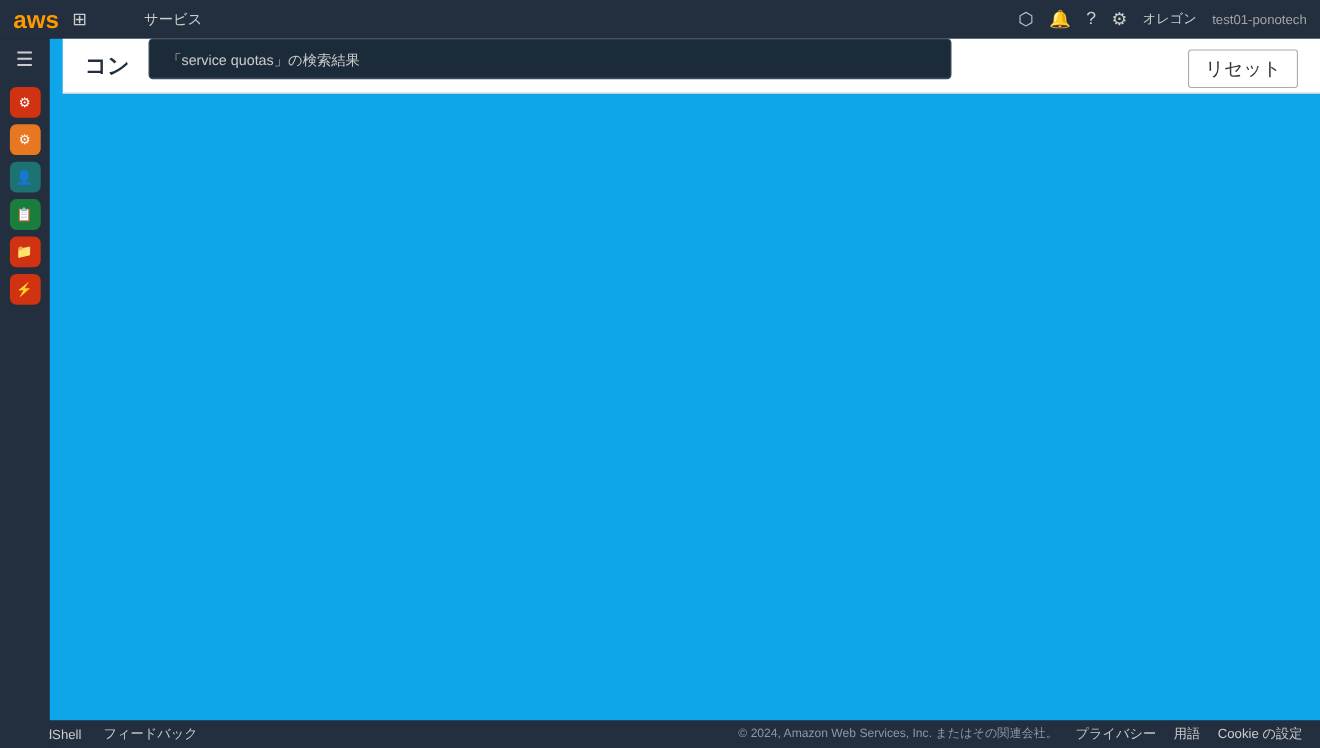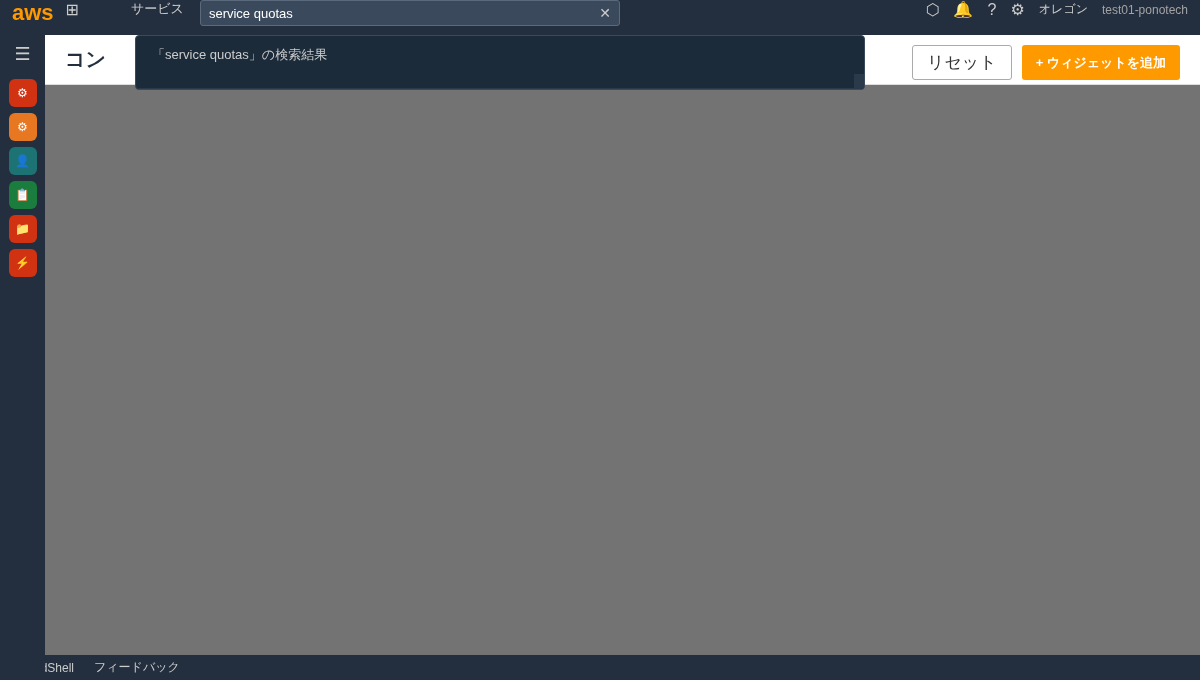--- a/index.html
+++ b/index.html
@@ -1,20 +1,20 @@
 <!DOCTYPE html>
 <html><head>
   <meta charset="utf-8">
   <style>
     * { margin: 0; padding: 0; box-sizing: border-box; }
     body { width: 1200px; height: 680px; overflow: hidden; font-family: "Amazon Ember", "Helvetica Neue", Arial, sans-serif; background: #1a2332; }
 
     
     .top-nav {
-      display: flex; align-items: flex-start; height: 35px;
+      display: flex; align-items: center; height: 35px;
       background: #232f3e; padding: 0 12px; gap: 8px;
       position: relative; z-index: 200;
     }
     .aws-logo {
       color: #ff9900; font-size: 22px; font-weight: bold; margin-right: 4px;
     }
     .grid-icon { color: #ccc; font-size: 16px; cursor: pointer; margin-right: 2px; }
     .nav-service-label { color: #ccc; font-size: 13px; margin-right: 8px; margin-left: 42px; }
 
     .search-bar {
@@ -52,21 +52,21 @@
     }
 
     
     .dropdown-overlay {
       position: absolute; top: 35px; left: 135px; width: 730px;
       background: #1c2b3a; border: 1px solid #3a4a5c; border-radius: 4px;
       z-index: 100; max-height: 650px; overflow: hidden;
     }
 
     .dropdown-header {
-      padding: 10px 16px 24px 16px; color: #ccc; font-size: 13px;
+      padding: 10px 16px 6px 16px; color: #ccc; font-size: 13px;
       border-bottom: 1px solid #2a3a4a;
     }
 
     
     .dropdown-scroll {
       position: absolute; right: 0; top: 38px; width: 10px; bottom: 0;
       background: #2a3a4a;
     }
 
     
@@ -86,59 +86,55 @@
       margin: 2px 0; cursor: pointer;
     }
     .icon-red { background: #d13212; }
     .icon-orange { background: #e87722; }
     .icon-teal { background: #1d7374; }
     .icon-green { background: #1a7d3e; }
 
     
     .bg-panel {
       position: absolute; top: 35px; left: 45px; right: 0; bottom: 25px;
-      background: #737373;
+      background: #0ea5e9;
+      padding-left: 12px;
     }
     .bg-top-bar {
       background: #fff; height: 50px; display: flex; align-items: center;
       padding: 0 20px; border-bottom: 1px solid #ddd;
     }
     .bg-title { font-size: 20px; font-weight: bold; color: #232f3e; }
   </style>
 </head>
 <body>
 
 <div class="top-nav">
   <span class="aws-logo">aws</span>
   <span class="grid-icon">⊞</span>
   <span class="nav-service-label">サービス</span>
 
-  <div class="search-bar">
-    <input type="text" value="service quotas" style="">
-    <span class="search-clear">✕</span>
-  </div>
 
   <div class="nav-right">
     <span class="nav-icon">⬡</span>
     <span class="nav-icon">🔔</span>
     <span class="nav-icon">?</span>
     <span class="nav-icon">⚙</span>
     <span class="nav-region">オレゴン</span>
     <span class="nav-user">test01-ponotech</span>
   </div>
 </div>
 
 <div class="bg-panel">
   <div class="bg-top-bar">
     <span class="bg-title">コン</span>
   </div>
 
   <div style="position:absolute; top:10px; right:20px; display:flex; gap:10px;">
     <button class="btn-reset">リセット</button>
-    <button class="btn-add-widget">+ ウィジェットを追加</button>
   </div>
 </div>
 
 <div class="left-sidebar">
   <span class="hamburger">☰</span>
   <div class="sidebar-colored-icon icon-red" style="color:#fff; font-size:12px;">⚙</div>
   <div class="sidebar-colored-icon icon-orange" style="color:#fff; font-size:12px;">⚙</div>
   <div class="sidebar-colored-icon icon-teal" style="color:#fff; font-size:12px;">👤</div>
   <div class="sidebar-colored-icon icon-green" style="color:#fff; font-size:12px;">📋</div>
   <div class="sidebar-colored-icon" style="background:#d13212; color:#fff; font-size:12px;">📁</div>
@@ -152,13 +148,19 @@
   </div>
 
   <div class="dropdown-scroll">
     
   </div>
 </div>
 
 <div class="bottom-bar">
   <span class="bottom-item">CloudShell</span>
   <span class="bottom-item">フィードバック</span>
+  <div class="bottom-right">
+    <span class="bottom-copyright">© 2024, Amazon Web Services, Inc. またはその関連会社。</span>
+    <span class="bottom-item">プライバシー</span>
+    <span class="bottom-item">用語</span>
+    <span class="bottom-item">Cookie の設定</span>
+  </div>
 </div>
 
 </body></html>

